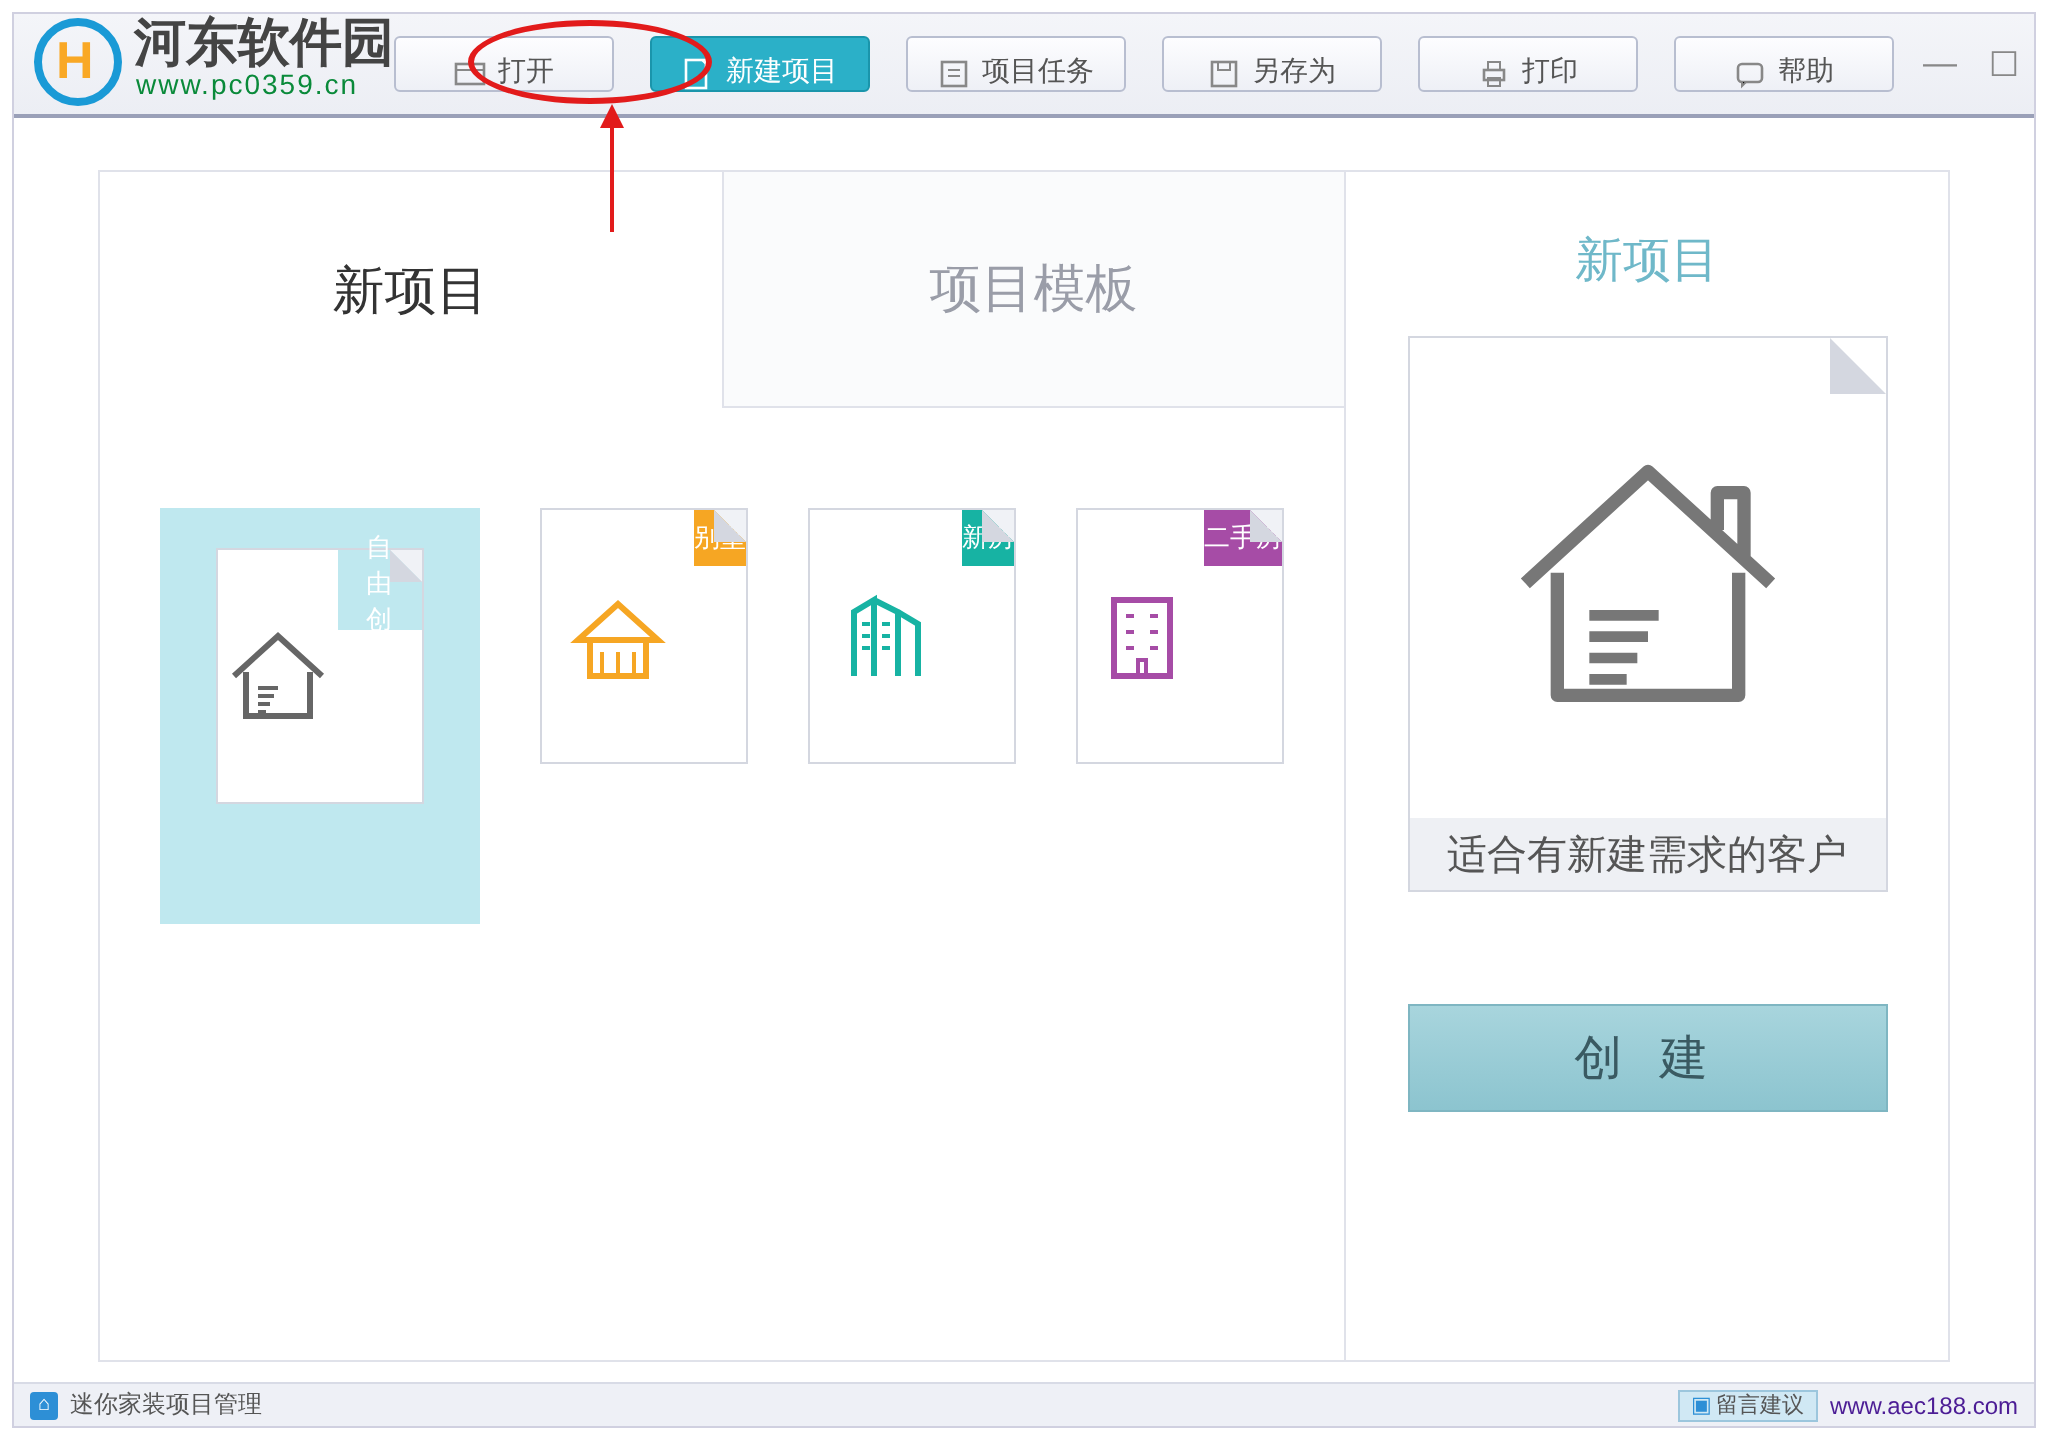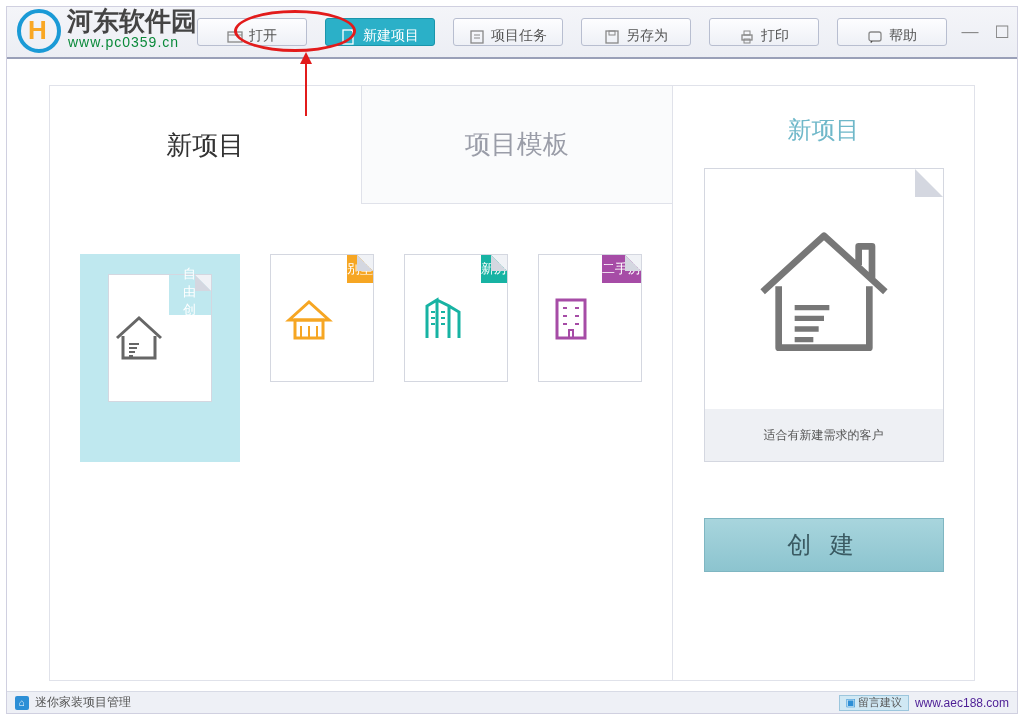--- a/index.html
+++ b/index.html
@@ -35,21 +35,21 @@
 .corner{position:absolute;top:0;right:0;width:0;height:0;border-left:16px solid transparent;border-top:16px solid #f0f2f6}
 .corner::after{content:"";position:absolute;top:-16px;right:0;border-left:16px solid #d4d7e0;border-top:16px solid transparent}
 .villa .card-bottom{background:#f6a623}
 .new .card-bottom{background:#17b3a3}
 .second .card-bottom{background:#a64ca6}
 .right-pane{width:310px;border-left:1px solid #e0e2ea;display:flex;flex-direction:column;align-items:center;padding:20px 24px}
 .right-title{font-size:24px;color:#6fb8c9;margin:8px 0 22px}
 .preview{width:240px;border:1px solid #d4d7e0;background:#fff;display:flex;flex-direction:column}
 .preview-img{height:240px;display:flex;align-items:center;justify-content:center;position:relative}
 .preview-caption{border-top:1px solid #e4e6ee;font-size:14px;color:#777;height:42px;display:flex;align-items:center;justify-content:center}
-.preview-desc{background:#eef0f4;font-size:12px;color:#555;height:52px;display:flex;align-items:center;justify-content:center}
+.preview-desc{background:#eef0f4;font-size:20px;color:#555;height:36px;display:flex;align-items:center;justify-content:center}
 .create-btn{margin-top:56px;width:240px;height:54px;background:linear-gradient(#a8d5dd,#8cc4cf);border:1px solid #7fb6c2;font-size:24px;color:#3a5a62;letter-spacing:6px;cursor:pointer;display:flex;align-items:center;justify-content:center}
 .statusbar{position:absolute;left:7px;right:7px;bottom:7px;height:22px;background:#eef0f6;border-top:1px solid #d8dbe6;display:flex;align-items:center;font-size:12px;color:#555;padding:0 8px}
 .status-icon{width:14px;height:14px;background:#2d8fd6;border-radius:2px;margin-right:6px;display:flex;align-items:center;justify-content:center;color:#fff;font-size:10px}
 .status-right{margin-left:auto;display:flex;align-items:center;gap:6px}
 .feedback{background:#d0e8f4;border:1px solid #9cc6dd;padding:0 6px;height:16px;display:flex;align-items:center;font-size:11px;cursor:pointer}
 .house-svg{width:60px;height:60px}
 .big-house{width:160px;height:160px}
 </style>
 </head>
 <body>

